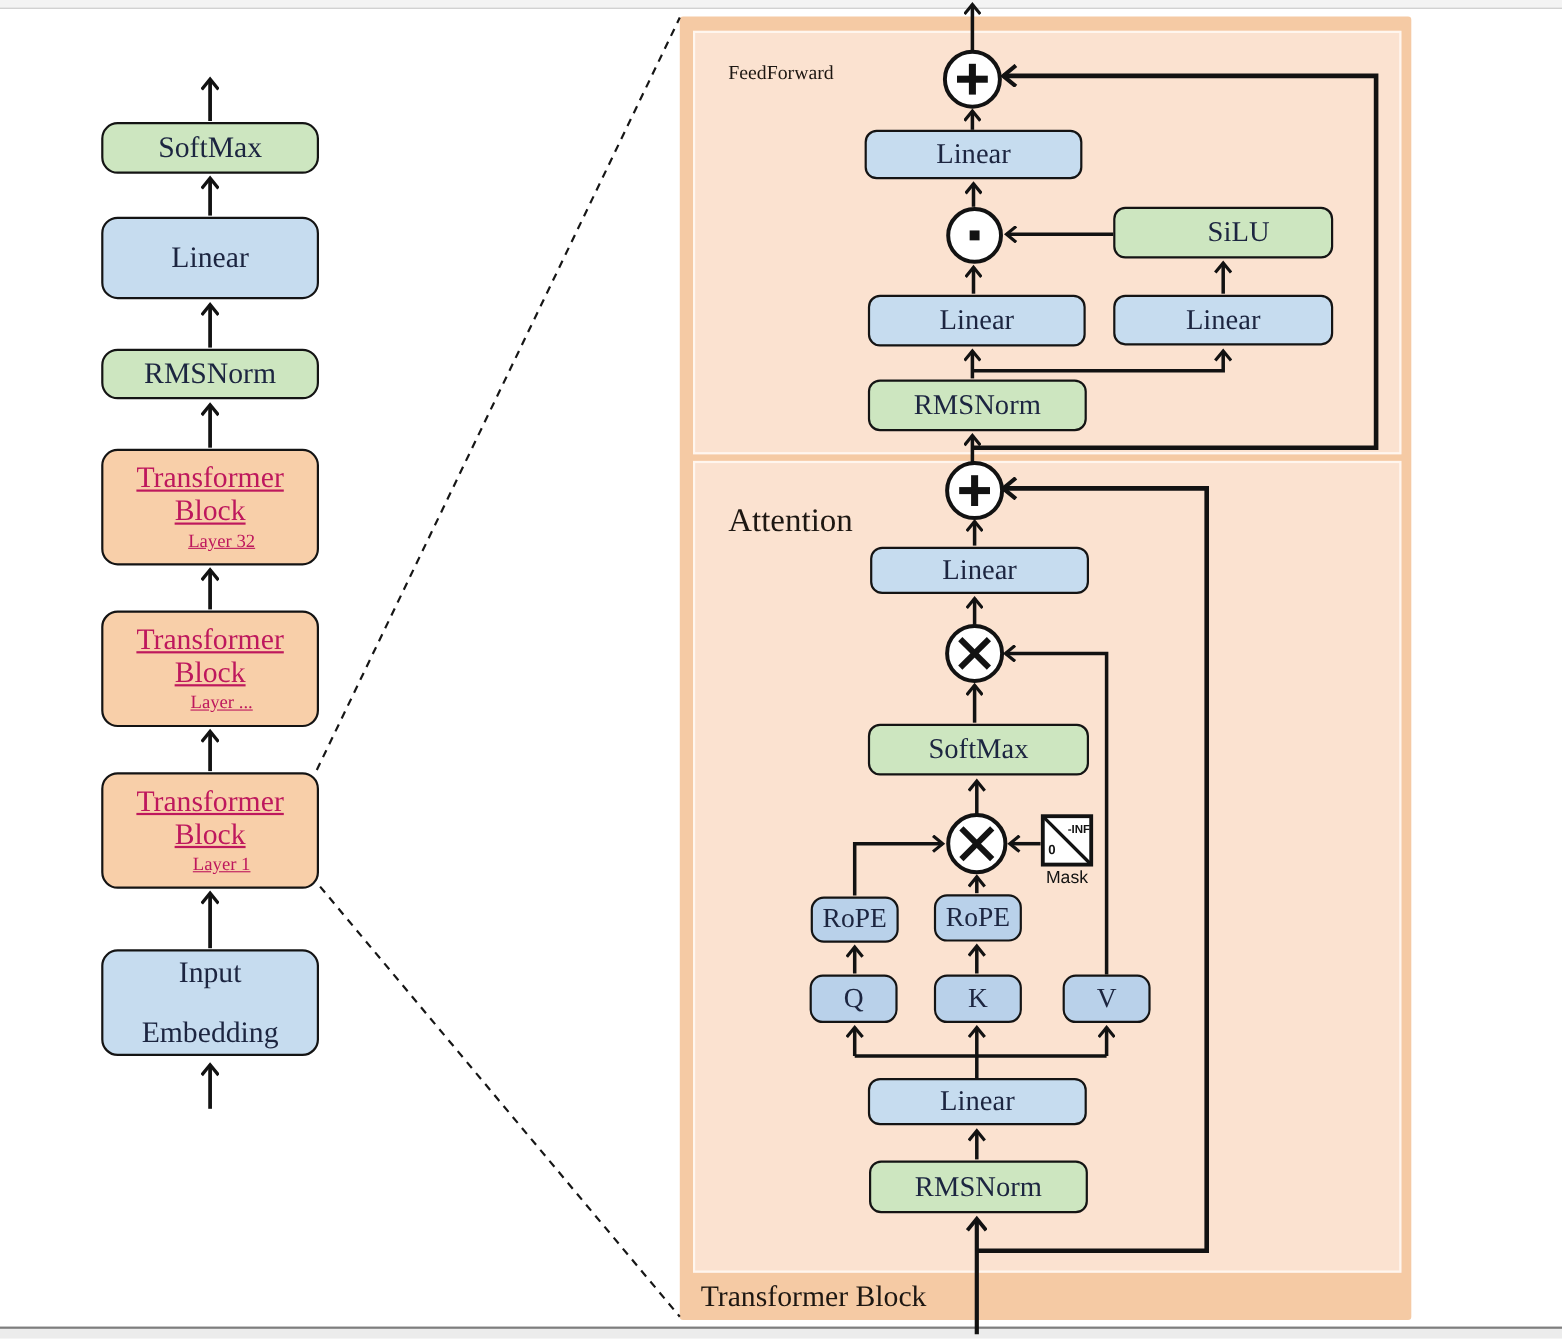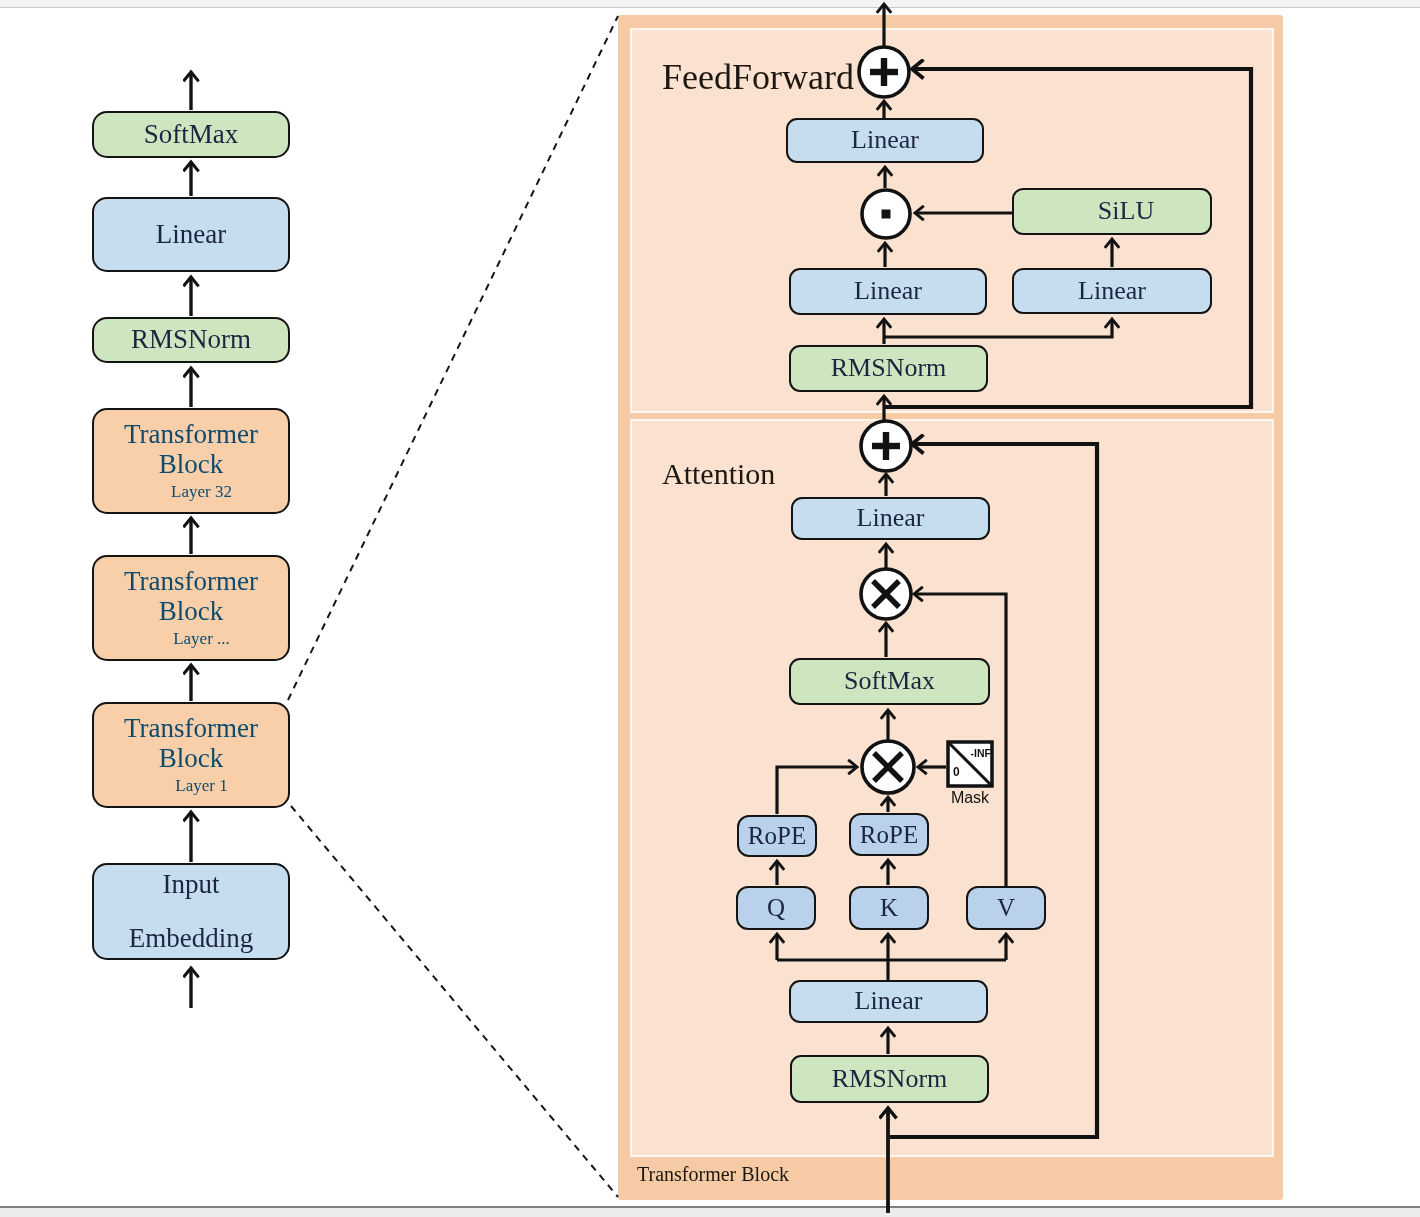--- a/index.html
+++ b/index.html
@@ -19,21 +19,21 @@
   
   svg.wires{position:absolute;left:0;top:0;z-index:1;}
   
   .box{position:absolute;z-index:2;display:flex;align-items:center;justify-content:center;
        border:2.5px solid #141414;border-radius:11px;box-sizing:border-box;
        font-size:26px;color:#1c2540;line-height:1.1;text-align:center;}
   .big{border-radius:15px;font-size:27px;}
   .green{background:var(--green,#cde6c0);}
   .blue{background:var(--blue,#c6dcef);}
   .blue2{background:var(--blue2,#b9d1ea);text-align:right;}
-  .orange{background:var(--orange,#f8cfa9);color:#0c4a6e;}
+  .orange{background:var(--orange,#f8cfa9);color:#be185d;text-decoration:underline;}
   .col{flex-direction:column;}
   .sub{font-size:17px;margin-top:3px;margin-left:21px;}
   .small{border-radius:12px;font-size:25px;}
 </style>
 </head>
 <body>
 
 <div class="stage">
 
   <div class="strip-top"></div>
@@ -156,23 +156,23 @@
   <div class="box big orange col" style="left:92px;top:702px;width:198px;height:106px;">
     <span>Transformer</span>
     <span>Block</span>
     <span class="sub">Layer 1</span>
   </div>
   <div class="box big blue col" style="left:92px;top:863px;width:198px;height:97px;line-height:1.25;gap:20px;">
     <span>Input</span>
     <span>Embedding</span>
   </div>
 
-  <div class="seclabel" style="left:662px;top:56px;font-size:36px;text-align:right;">FeedForward</div>
+  <div class="seclabel" style="left:662px;top:56px;font-size:18px;text-align:right;">FeedForward</div>
   <div class="seclabel" style="left:662px;top:457px;font-size:30px;">Attention</div>
-  <div class="seclabel" style="left:637px;top:1163px;font-size:20px;">Transformer Block</div>
+  <div class="seclabel" style="left:637px;top:1163px;font-size:27px;">Transformer Block</div>
 
   <div class="box blue" style="left:786px;top:118px;width:198px;height:45px;">
     <span>Linear</span>
   </div>
   <div class="box green" style="left:1012px;top:188px;width:200px;height:47px;padding-left:28px;">
     <span>SiLU</span>
   </div>
   <div class="box blue" style="left:789px;top:268px;width:198px;height:47px;">
     <span>Linear</span>
   </div>

